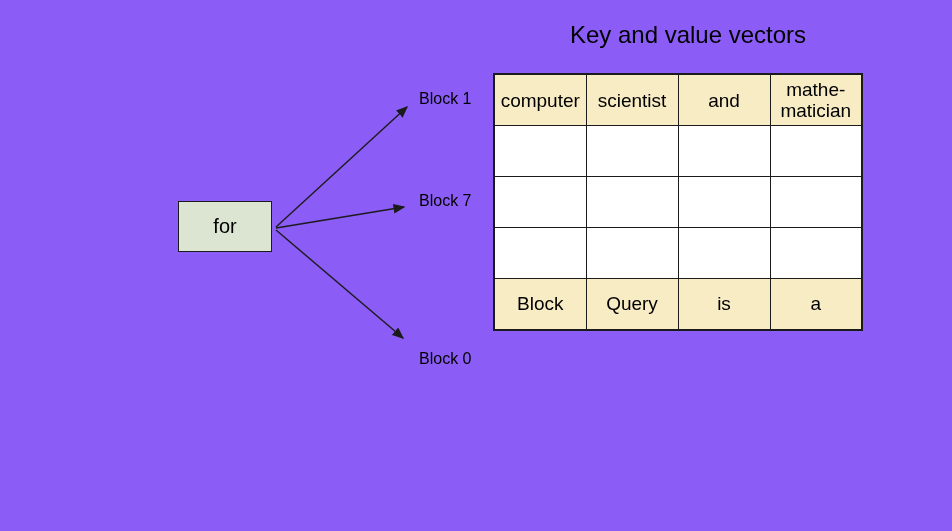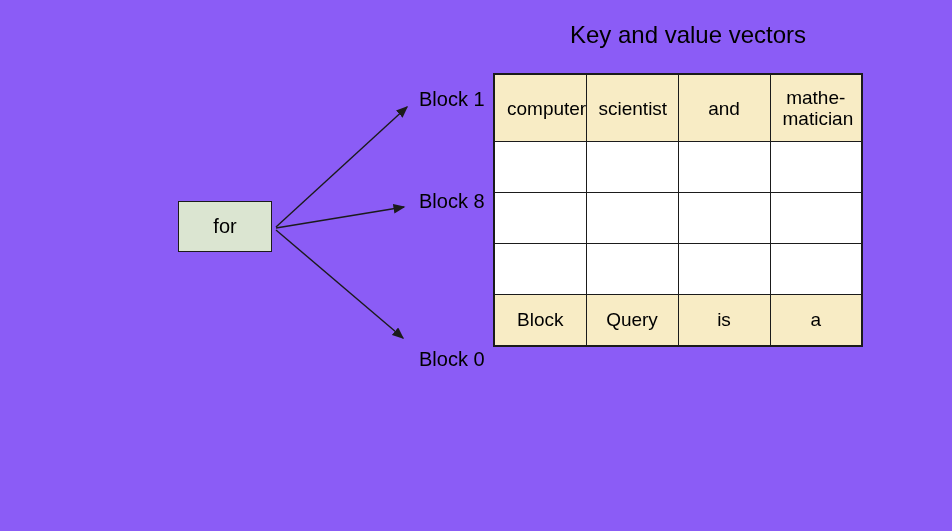--- a/index.html
+++ b/index.html
@@ -44,21 +44,21 @@
     box-sizing: border-box;
     display: flex;
     align-items: center;
     justify-content: center;
     font-size: 20px;
   }
   .block-label {
     position: absolute;
     left: 419px;
     width: 72px;
-    font-size: 20px;
+    font-size: 16px;
     line-height: 22px;
     white-space: nowrap;
   }
   .block-label.b1 { top: 88px; }
   .block-label.b2 { top: 190px; }
   .block-label.b0 { top: 348px; }
   .arrows-layer {
     position: absolute;
     left: 0;
     top: 0;
@@ -82,21 +82,21 @@
   table.kv-table td {
     width: 92px;
     height: 51px;
     border: 1px solid #1b1b1b;
     box-sizing: border-box;
     text-align: center;
     vertical-align: middle;
     font-size: 19px;
     line-height: 21px;
     white-space: pre-line;
-    padding: 12px;
+    padding: 4px;
     background: #ffffff;
   }
 </style>
 </head>
 <body>
 
 <div class="canvas">
 
   <div class="diagram-title">Key and value vectors</div>
 
@@ -110,21 +110,21 @@
       <marker id="arrowhead" markerWidth="9" markerHeight="7" refX="7.5" refY="3.5" orient="auto">
         <path d="M0,0 L8.5,3.5 L0,7 Z" fill="#1b1b1b"></path>
       </marker>
     </defs>
     <line x1="276" y1="227" x2="407" y2="107" marker-end="url(#arrowhead)"></line>
     <line x1="276" y1="228" x2="404" y2="207" marker-end="url(#arrowhead)"></line>
     <line x1="276" y1="230" x2="403" y2="338" marker-end="url(#arrowhead)"></line>
   </svg>
 
   <div class="block-label b1">Block 1</div>
-  <div class="block-label b2">Block 8</div>
+  <div class="block-label b2">Block 7</div>
   <div class="block-label b0">Block 0</div>
 
   <table class="kv-table">
     <tbody>
       <tr>
         <td style="background: rgb(248, 236, 197);">computer</td>
         <td style="background: rgb(248, 236, 197);">scientist</td>
         <td style="background: rgb(248, 236, 197);">and</td>
         <td style="background: rgb(248, 236, 197);">mathe-
 matician</td>

